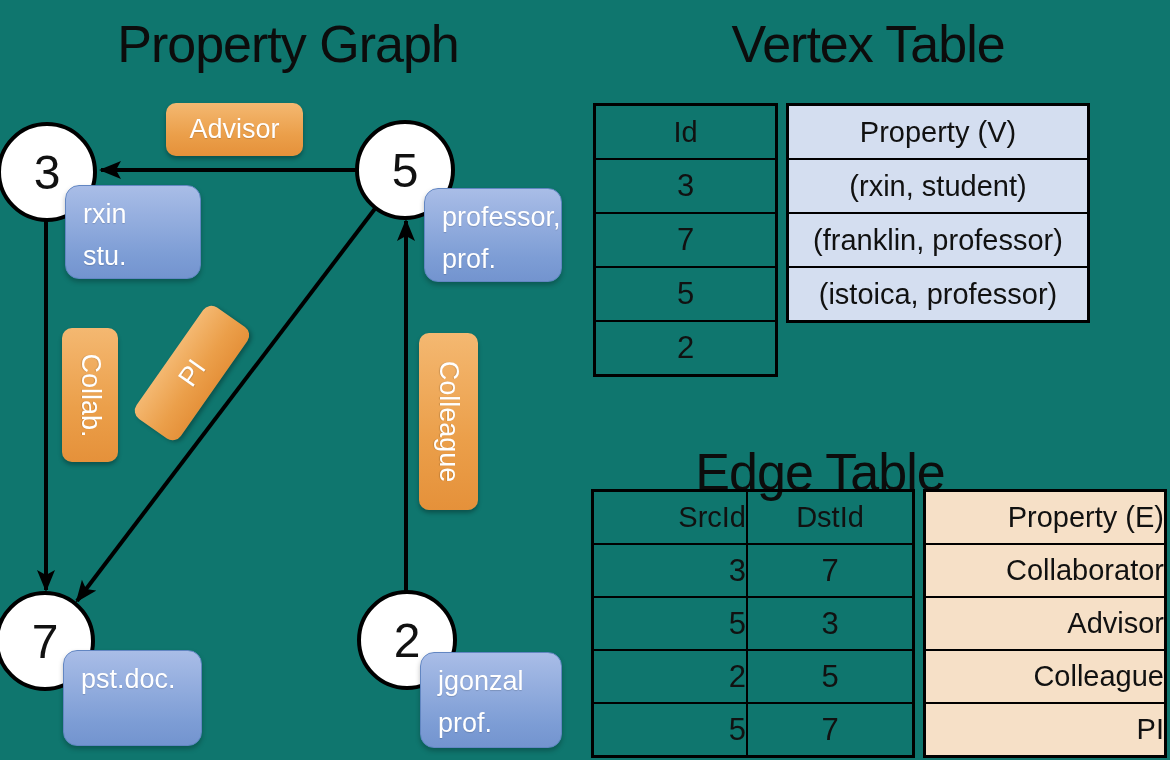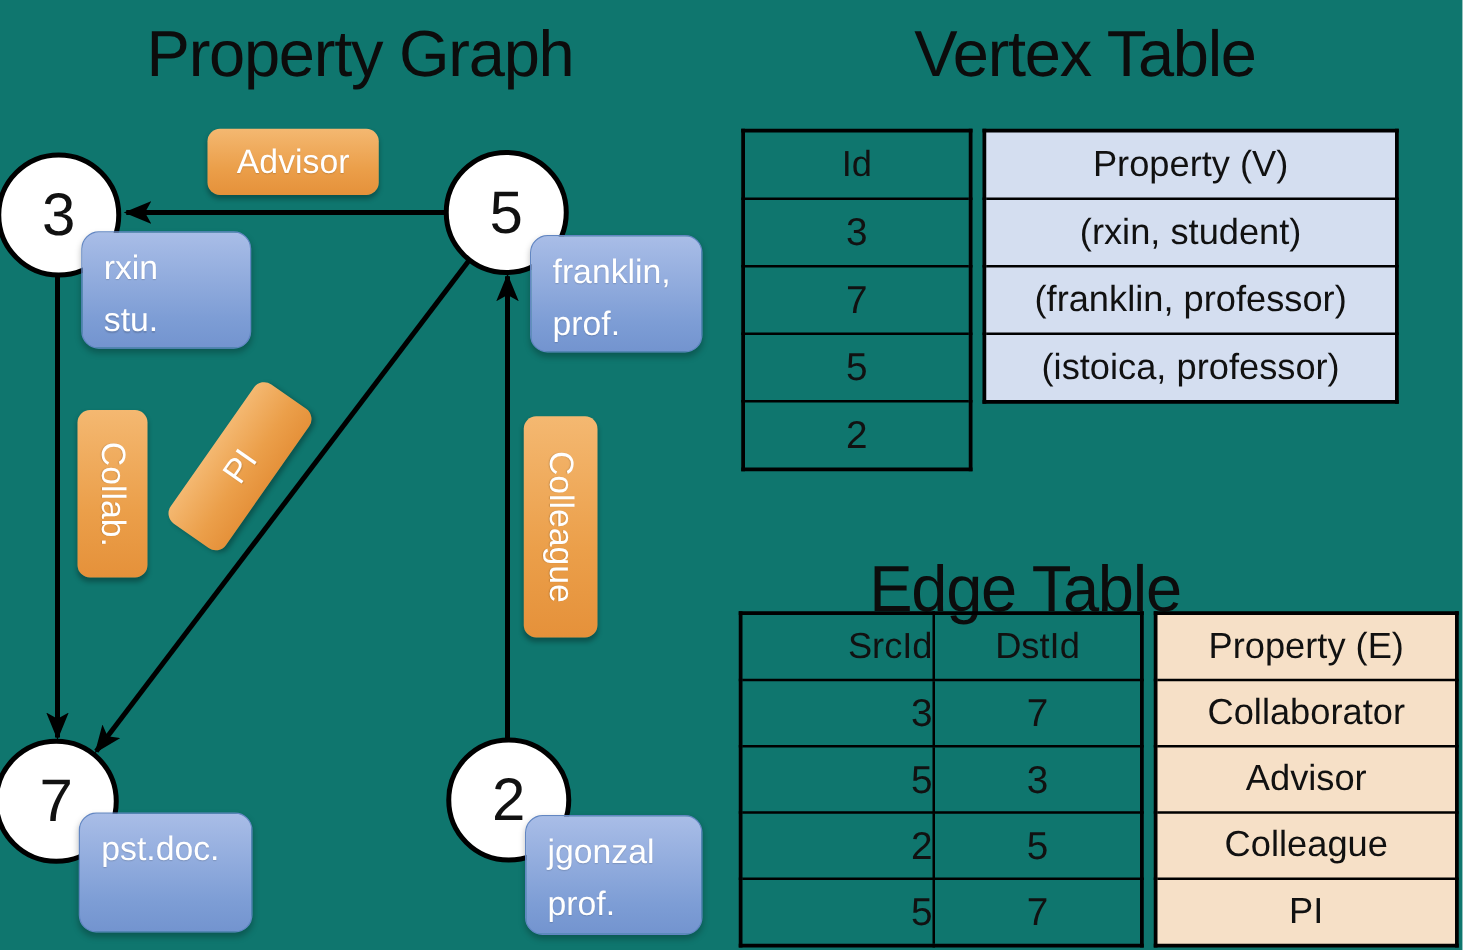--- a/index.html
+++ b/index.html
@@ -57,25 +57,25 @@
   
   .dtable{position:absolute;border-collapse:collapse;table-layout:fixed;}
   .dtable td{
     border:2px solid #000;text-align:center;vertical-align:middle;
     font-size:29px;color:#111;padding:0;
   }
   .dtable{border:3px solid #000;}
   .dtable td.hdr{font-weight:normal;}
   .dtable td.num{font-size:31px;}
   .bluefill td{background:#d4def0;}
-  .tanfill td{background:#f6e0c7;}
+  .tanfill td{background:#f6e0c7;text-align:right;}
 
   #vt-left{left:593px;top:103px;width:185px;}
   #vt-left td{height:52px;}
-  #vt-right{left:786px;top:103px;width:333px;}
+  #vt-right{left:786px;top:103px;width:304px;}
   #vt-right td{height:52px;}
 
   #et-left{left:591px;top:489px;width:324px;}
   #et-left td{height:51px;}
   #et-left td.c1{width:152px;text-align:right;}
   #et-right{left:923px;top:489px;width:244px;}
   #et-right td{height:51px;}
 </style>
 </head>
 <body>
@@ -109,21 +109,21 @@
   </div>
   <div class="node" id="node-2">
     <span>2</span>
   </div>
 
   <div class="vlabel" id="vlabel-rxin">
     <div>rxin</div>
     <div>stu.</div>
   </div>
   <div class="vlabel" id="vlabel-franklin">
-    <div>franklin,</div>
+    <div>professor,</div>
     <div>prof.</div>
   </div>
   <div class="vlabel" id="vlabel-jgonzal">
     <div>pst.doc.</div>
   </div>
   <div class="vlabel" id="vlabel-istoica">
     <div>jgonzal</div>
     <div>prof.</div>
   </div>
 

